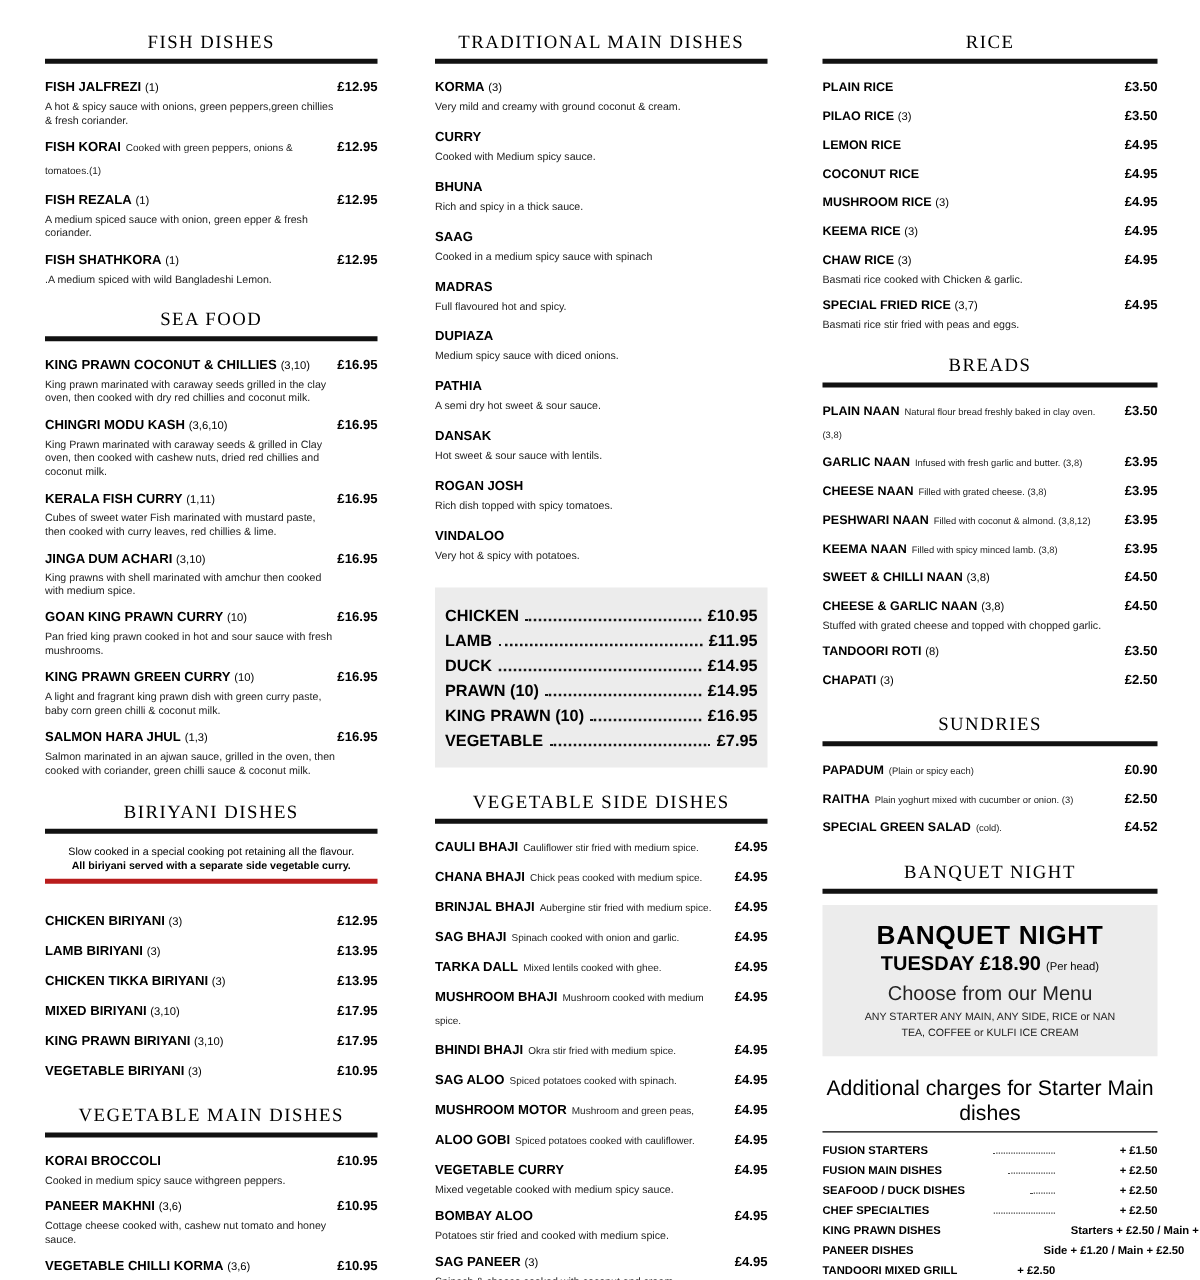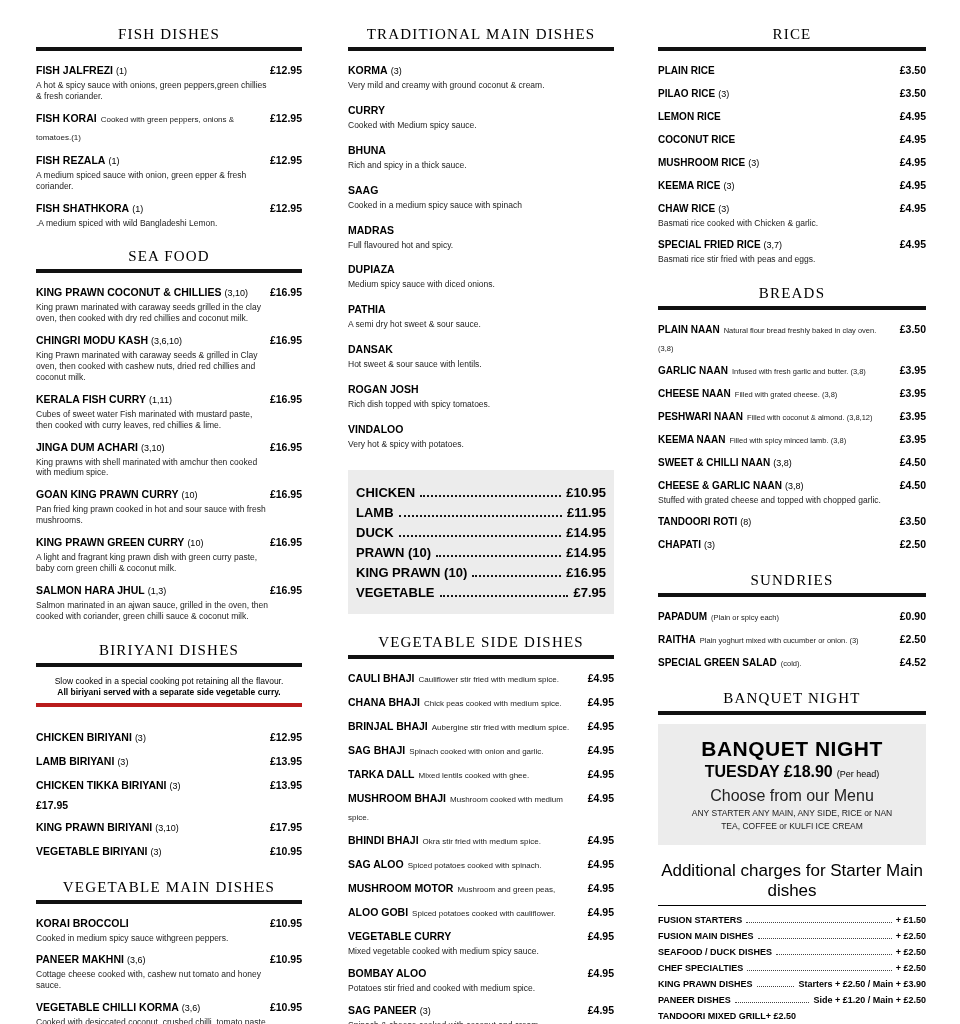--- a/index.html
+++ b/index.html
@@ -42,21 +42,21 @@
   .banquet { background:var(--boxbg,#ececec); text-align:center; padding:13px 10px 14px; }
   .bq-title { font-size:21px; font-weight:bold; letter-spacing:.5px; }
   .bq-sub { font-size:16px; font-weight:bold; margin-top:2px; }
   .bq-sub-note { font-size:9px; font-weight:normal; margin-left:4px; }
   .bq-line1 { font-size:16px; margin-top:6px; color:#222; }
   .bq-small { font-size:8.5px; margin-top:3px; color:#1b1b1b; }
   .sec-banquet { margin-bottom:16px; }
 
   .charges-head { font-size:17px; text-align:center; padding-bottom:4px;
                   border-bottom:1.5px solid #000; margin-bottom:9px; }
-  .ch-row { display:flex; align-items:baseline; margin-bottom:6px; }
+  .ch-row { display:flex; align-items:baseline; margin-bottom:6px;gap:48px; }
   .ch-label { font-weight:bold; font-size:9px; white-space:nowrap; }
   .ch-dots { flex:1; border-bottom:1.5px dotted #444; margin:0 4px 2px; }
   .ch-val { font-weight:bold; font-size:9px; white-space:nowrap; }
   .sec-charges { margin-bottom:14px; }
 </style>
 </head>
 <body>
 
 <div class="page">
   <div class="col-left">
@@ -164,20 +164,21 @@
           </div>
         </div>
         <div class="mi">
           <div class="mi-row">
             <span class="mi-left"><span class="mi-name">CHICKEN TIKKA BIRIYANI</span><span class="mi-tag">(3)</span></span>
             <span class="mi-price">£13.95</span>
           </div>
         </div>
         <div class="mi">
           <div class="mi-row">
+            <span class="mi-left"><span class="mi-name">MIXED BIRIYANI</span><span class="mi-tag">(3,10)</span></span>
             <span class="mi-price">£17.95</span>
           </div>
         </div>
         <div class="mi">
           <div class="mi-row">
             <span class="mi-left"><span class="mi-name">KING PRAWN BIRIYANI</span><span class="mi-tag">(3,10)</span></span>
             <span class="mi-price">£17.95</span>
           </div>
         </div>
         <div class="mi">

